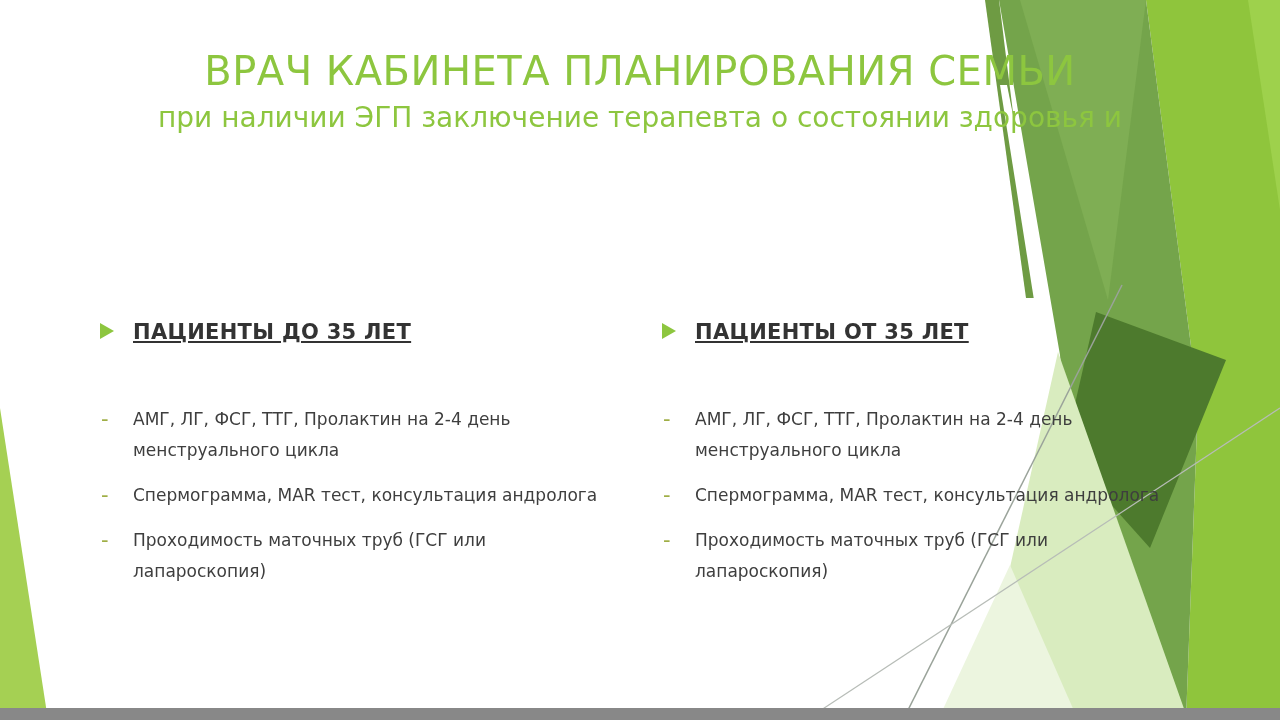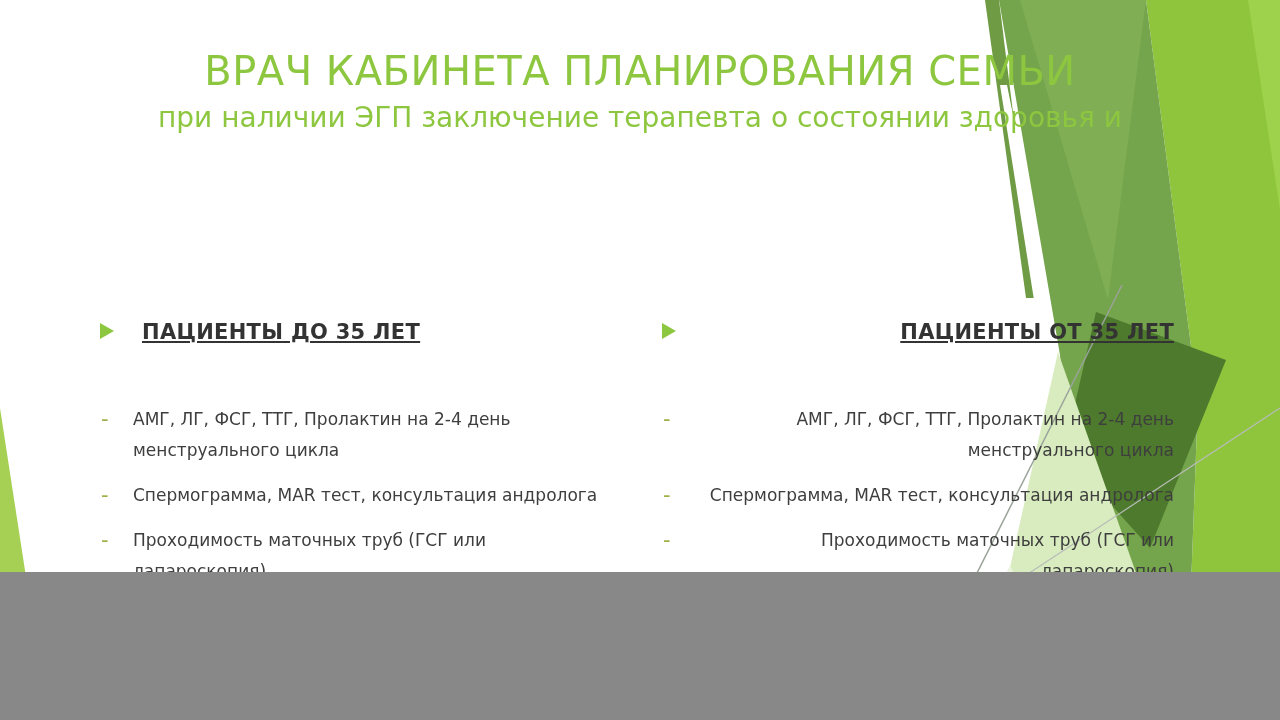--- a/index.html
+++ b/index.html
@@ -1,18 +1,18 @@
 <!DOCTYPE html>
 <html><head>
 <meta charset="utf-8">
 <style>
   html,body{margin:0;padding:0;background:#888;}
   .slide{
     position:relative;
-    width:1280px;height:572px;
+    width:1280px;height:708px;
     background:#ffffff;
     overflow:hidden;
     font-family:"DejaVu Sans","Liberation Sans",sans-serif;
   }
   .decor{position:absolute;inset:0;z-index:0;}
   .content{position:absolute;inset:0;z-index:2;}
 
   
   .title-block{
     position:absolute;left:40px;top:44px;width:1200px;
@@ -22,23 +22,23 @@
     font-size:40px;line-height:54px;font-weight:400;
     letter-spacing:0.5px;margin:0;
   }
   .subtitle-line{
     font-size:28px;line-height:40px;font-weight:400;margin:0;
   }
 
   
   .col{position:absolute;top:320px;width:512px;color:#3e3e3e;}
   .col-left{left:100px;}
-  .col-right{left:662px;text-align:right;}
+  .col-right{left:662px;}
 
-  .heading-row{position:relative;padding-left:42px;margin-bottom:60px;height:24px;}
+  .heading-row{position:relative;padding-left:33px;margin-bottom:60px;height:24px;}
   .tri{
     position:absolute;left:0;top:3px;width:0;height:0;
     border-top:8px solid transparent;
     border-bottom:8px solid transparent;
     border-left:14px solid #8dc63f;
   }
   .heading-text{
     font-size:21px;font-weight:700;line-height:24px;
     color:#333333;text-decoration:underline;
     letter-spacing:0.3px;white-space:nowrap;

